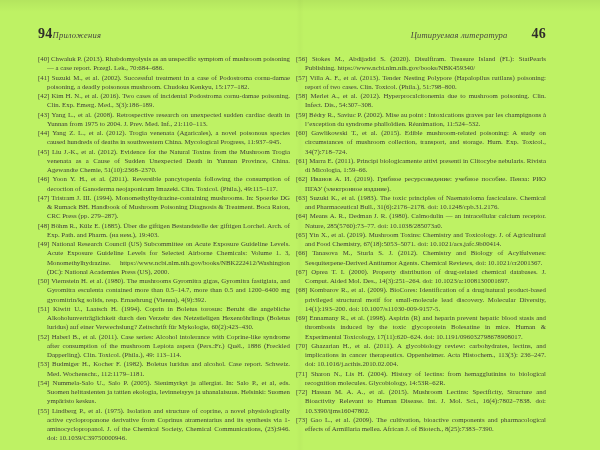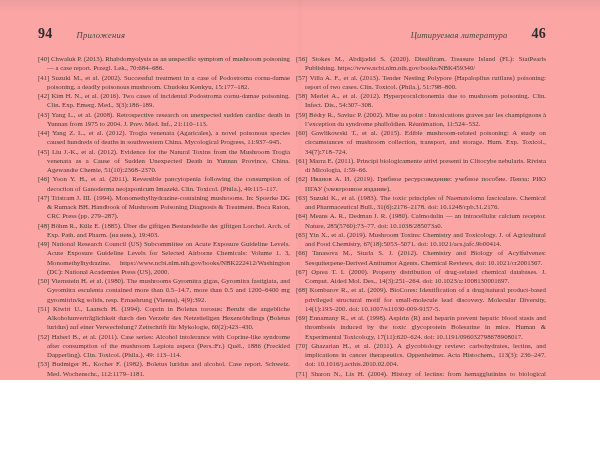--- a/index.html
+++ b/index.html
@@ -1,19 +1,19 @@
 <!DOCTYPE html>
 <html><head>
 <meta charset="utf-8">
 <style>
   html,body{margin:0;padding:0;background:#ffffff;}
   .spread{
     position:relative;
-    width:600px;height:380px;
-    background:#fca5a5;
+    width:600px;height:450px;
+    background:#bef264;
     overflow:hidden;
     font-family:"Liberation Serif", serif;
     color:#3c3a37;
   }
   .spread::before{
     content:"";position:absolute;top:0;left:0;right:0;height:12px;
     background:linear-gradient(to bottom, rgba(0,0,0,0.055), rgba(0,0,0,0));
     pointer-events:none;z-index:5;
   }
   .spread::after{
@@ -31,21 +31,21 @@
     display:flex;align-items:baseline;
     margin-bottom:12px;
   }
   .page.right .page-header{justify-content:flex-end;}
   .page-number{
     font-size:14px;font-weight:700;color:#2f2d2a;letter-spacing:0.3px;
   }
   .running-title{
     font-size:8.5px;font-style:italic;color:#47443f;letter-spacing:0.2px;
   }
-  .page.left .running-title{margin-left:24px;}
+  .page.left .running-title{}
   .page.right .page-number{margin-left:24px;}
   .refs{
     font-size:6.8px;
     line-height:9.25px;
     text-align:justify;
     color:#403d39;
   }
   .ref{
     padding-left:9px;
     text-indent:-9px;

